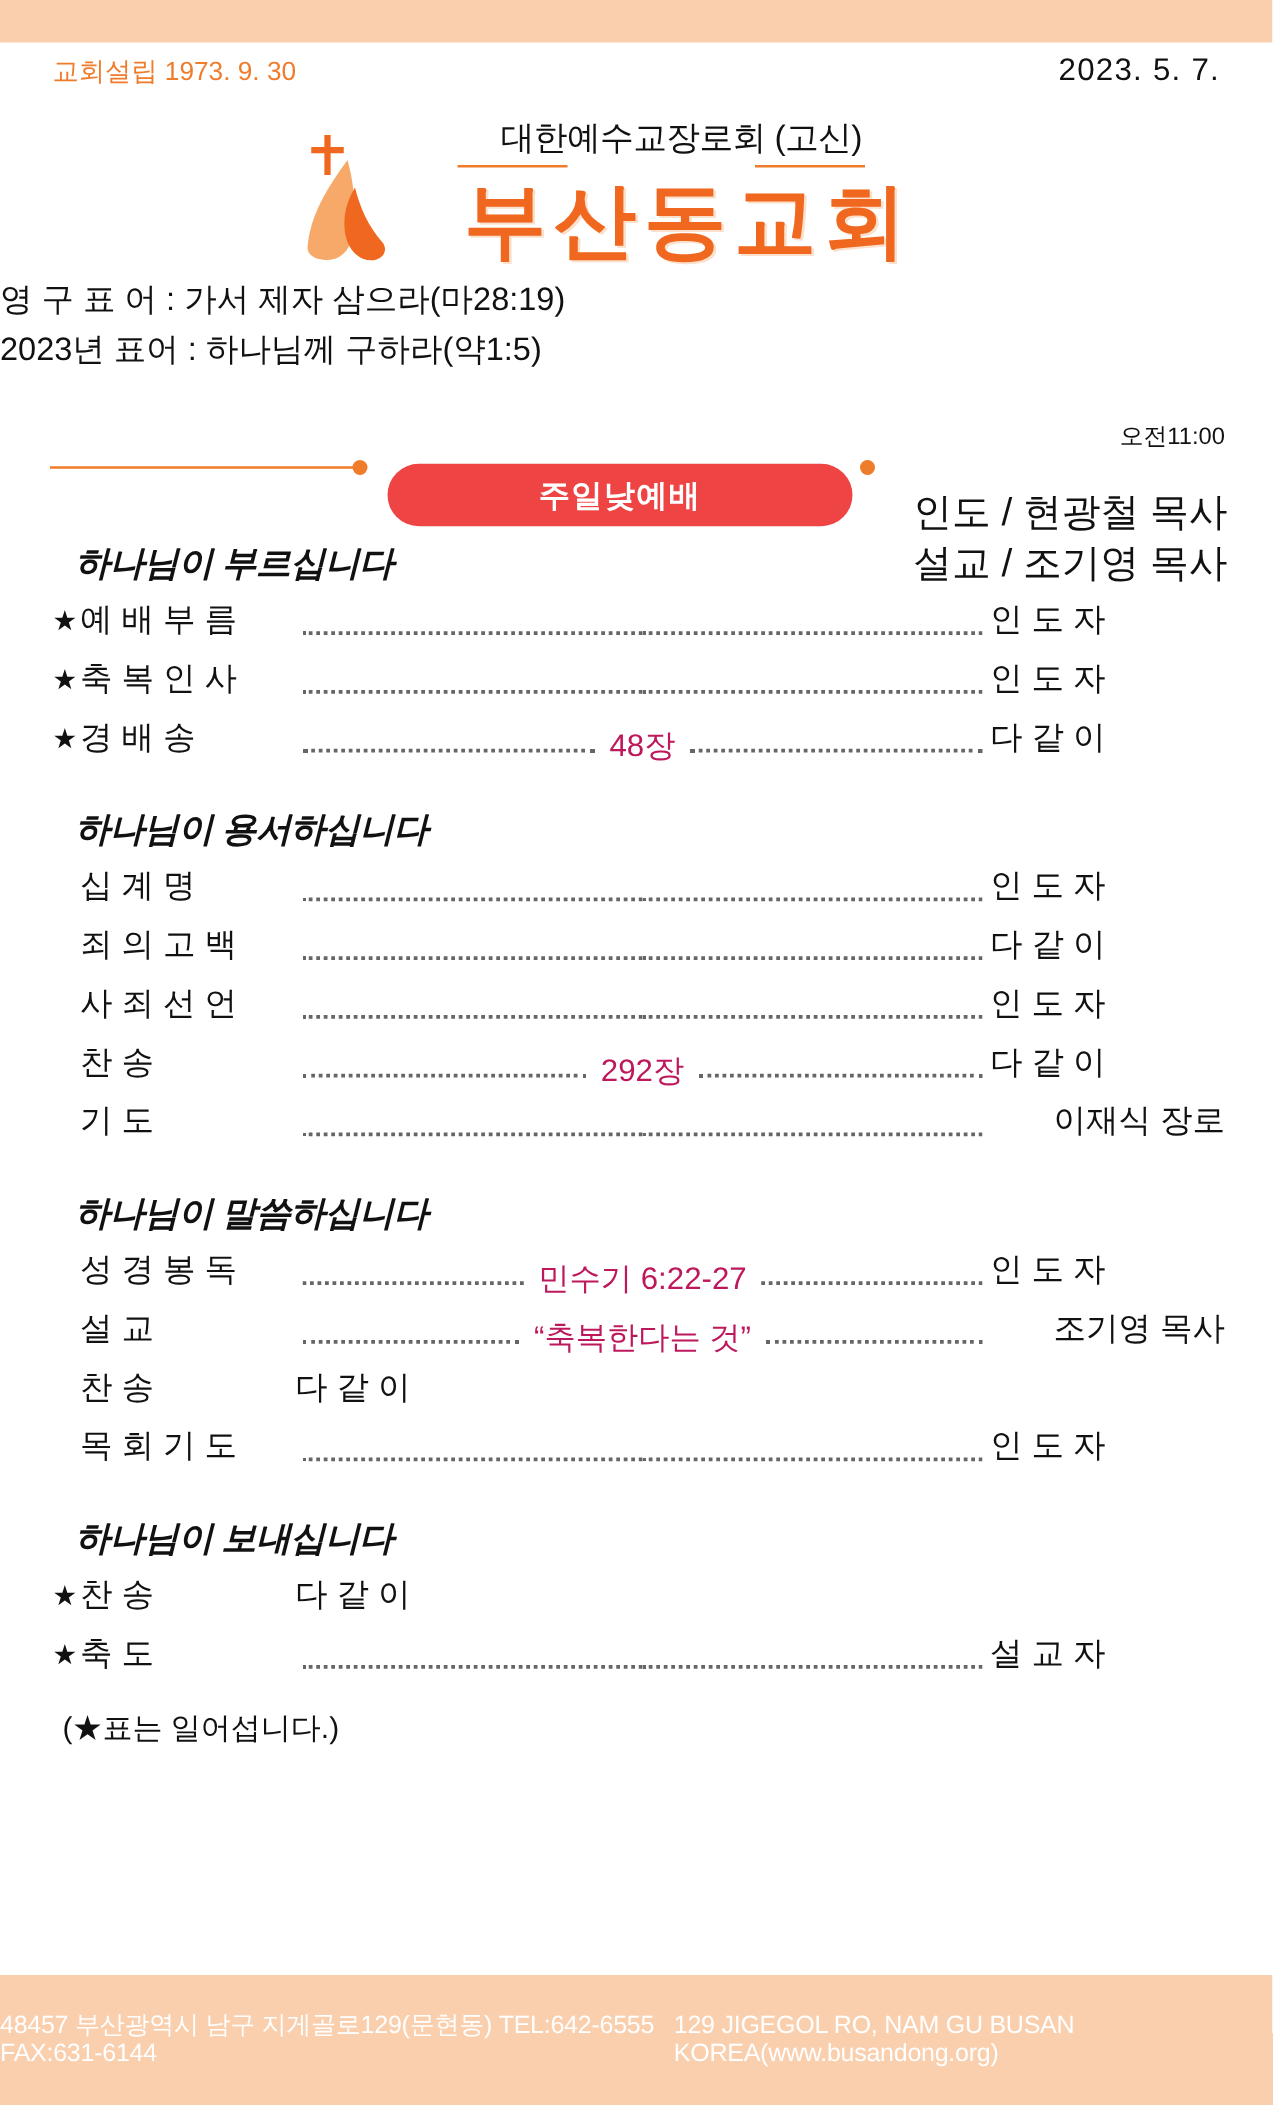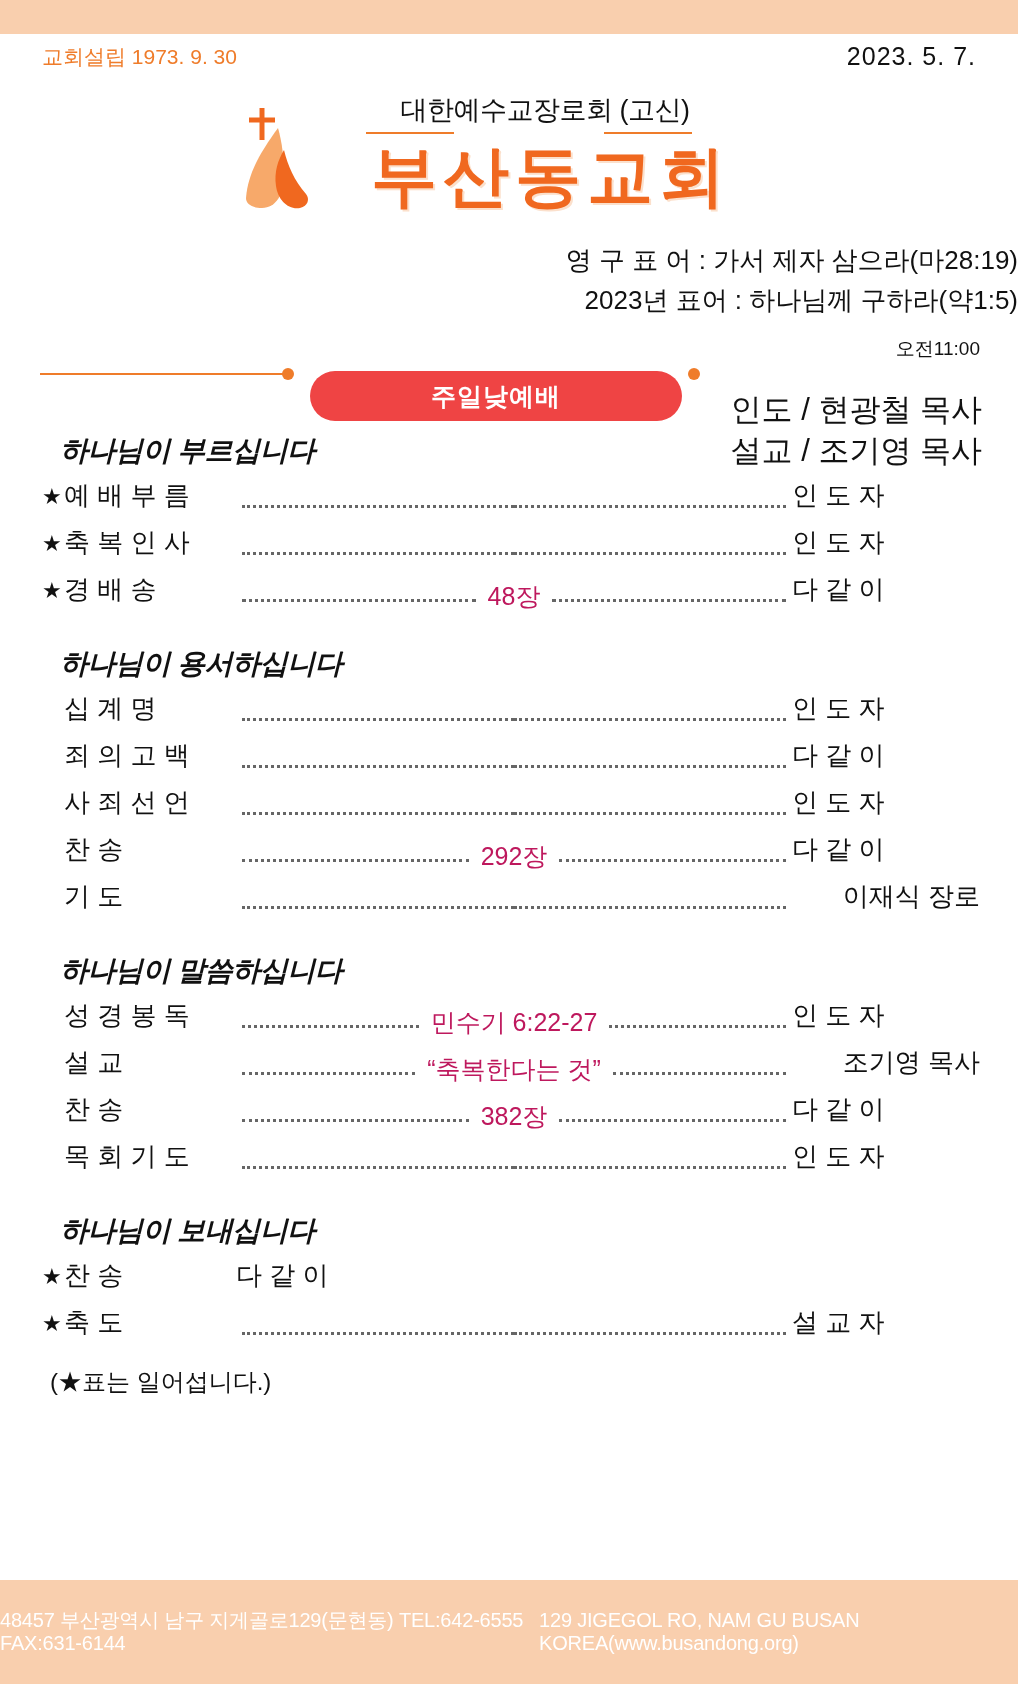--- a/index.html
+++ b/index.html
@@ -112,22 +112,22 @@
   }
   .flame {
     position: absolute;
     left: 196px; top: 22px;
     width: 90px; height: 105px;
   }
 
   
   .slogans {
     position: absolute;
-    top: 240px; left: 0; width: 1018px;
-    text-align: right;
+    top: 219px; left: 0; width: 1018px;
+    text-align: left;
     font-size: 26px;
     line-height: 1.55;
     color: #111;
   }
 
   
   .service-bar {
     position: absolute;
     top: 348px; left: 0; width: 1018px;
     height: 52px;
@@ -412,25 +412,20 @@
         <div class="dots">
             <span class="lead"></span>
             <span class="mid">“축복한다는 것”</span>
             <span class="lead"></span>
           </div>
         <div class="who twoword">조기영 목사</div>
       </div>
       <div class="row">
         <div class="star"></div>
         <div class="item">찬        송</div>
-        <div class="dots">
-            <span class="lead"></span>
-            <span class="mid">382장</span>
-            <span class="lead"></span>
-          </div>
         <div class="who">다 같 이</div>
       </div>
       <div class="row">
         <div class="star"></div>
         <div class="item">목 회 기 도</div>
         <div class="dots">
             <span class="lead"></span>
             <span class="mid" style="padding: 0px;"></span>
             <span class="lead"></span>
           </div>

